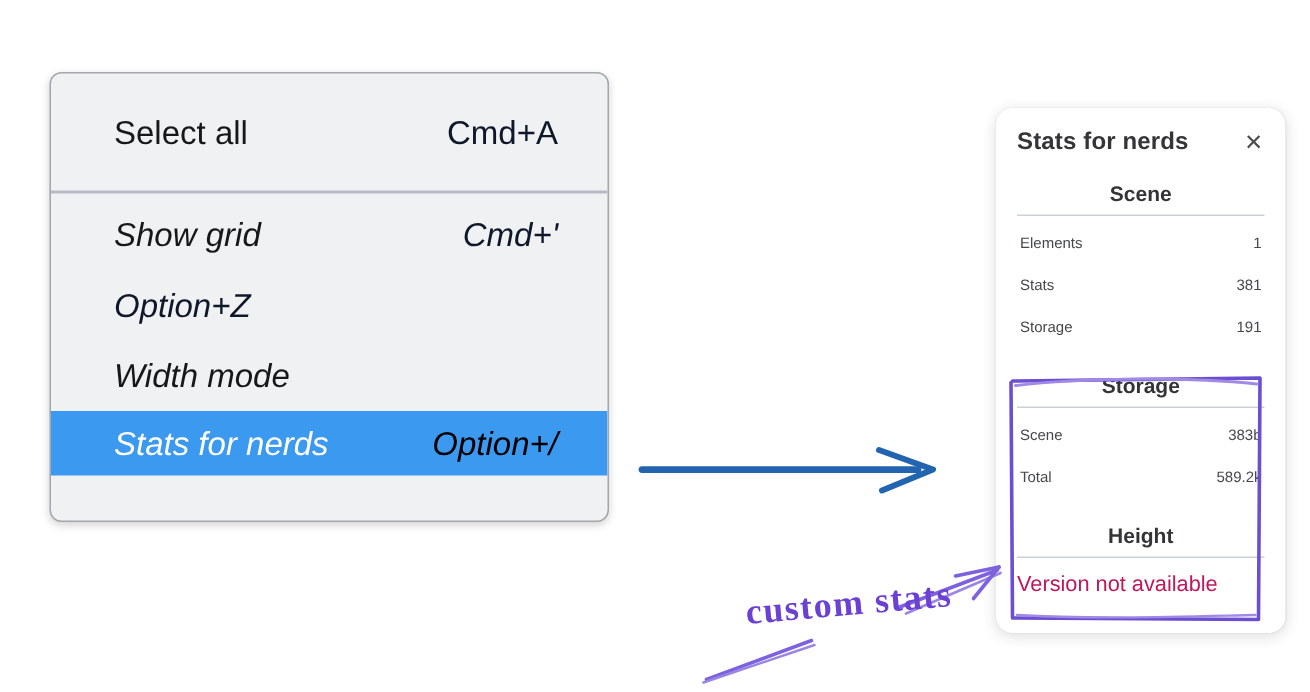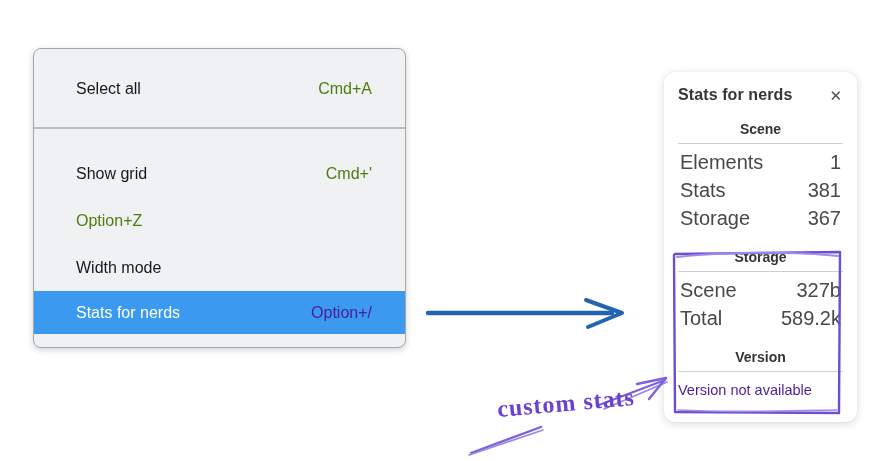--- a/index.html
+++ b/index.html
@@ -8,49 +8,49 @@
 
   
   .menu {
     position: absolute; left: 33px; top: 48px; width: 373px; height: 300px;
     background: #eff1f3; border: 1px solid #a2a8ae; border-radius: 8px;
     box-shadow: 0 2px 6px rgba(0,0,0,0.18);
     display: flex; flex-direction: column; overflow: hidden;
   }
   .menu-section-top { padding-top: 16px; }
   .menu-sep { height: 2px; background: #b5bcc3; margin-top: 15px; flex: none; }
-  .menu-section-bottom { padding-top: 21px; padding-bottom: 16px; }
+  .menu-section-bottom { padding-top: 4px; padding-bottom: 16px; font-style: italic; }
   .menu-row {
     height: 47px; display: flex; align-items: center; justify-content: space-between;
-    padding: 0 33px 0 42px; font-size: 16px; color: #17181a; cursor: default;
+    padding: 0 33px 0 42px; font-size: 22px; color: #17181a; cursor: default;
   }
-  .menu-row .mi-shortcut { color: #4d7c0f; }
+  .menu-row .mi-shortcut { color: #0f172a; }
   .menu-row.selected {
     background: #3b99f0; color: #ffffff; height: 43px;
   }
-  .menu-row.selected .mi-shortcut { color: #4c1d95; margin-left: 20px; }
+  .menu-row.selected .mi-shortcut { color: #000000; margin-left: 20px; }
 
   
   .panel {
     position: absolute; left: 664px; top: 72px; width: 193px; height: 350px;
     background: #ffffff; border-radius: 11px;
     box-shadow: 0 2px 10px rgba(0,0,0,0.14), 0 0 1px rgba(0,0,0,0.12);
     padding: 12px 12px 10px 12px; color: #45484c;
   }
   .panel-head { display: flex; align-items: center; justify-content: space-between; padding: 2px 0 0 2px; }
   .panel-title { font-weight: bold; font-size: 16px; color: #343538; letter-spacing: 0.1px; }
   .panel-close { font-size: 15px; color: #4c4e52; cursor: pointer; padding: 0 3px; line-height: 1; }
   .sec-head { text-align: center; font-weight: bold; font-size: 14px; color: #333438; margin-top: 17px; }
   .sec-head.tight { }
   .sec-hr { height: 1px; background: #ccd1d6; margin: 6px 2px 4px 2px; }
   .stat-row {
     display: flex; justify-content: space-between; align-items: center;
-    height: 28px; font-size: 20px; color: #45484c; padding: 0 4px;
+    height: 28px; font-size: 10px; color: #45484c; padding: 0 4px;
   }
-  .note-row { font-size: 14.5px; color: #4c1d95; height: 28px; display: flex; align-items: center; padding: 0 2px; }
+  .note-row { font-size: 14.5px; color: #be185d; height: 28px; display: flex; align-items: center; padding: 0 2px; }
 
   
   .overlay {
     position: absolute; left: 0; top: 0; width: 873px; height: 461px;
     pointer-events: none; z-index: 10;
   }
   .custom-stats-label {
     position: absolute; left: 497px; top: 390px; z-index: 11;
     font-family: cursive; font-size: 24px; font-weight: bold;
     color: #6b41d4; transform: rotate(-5deg); letter-spacing: 1px;
@@ -98,39 +98,39 @@
     <div class="stat-row">
       <span>Elements</span>
       <span>1</span>
     </div>
     <div class="stat-row">
       <span>Stats</span>
       <span>381</span>
     </div>
     <div class="stat-row">
       <span>Storage</span>
-      <span>367</span>
+      <span>191</span>
     </div>
   </div>
 
   <div class="section">
     <div class="sec-head tight">Storage</div>
     <div class="sec-hr"></div>
     <div class="stat-row">
       <span>Scene</span>
-      <span>327b</span>
+      <span>383b</span>
     </div>
     <div class="stat-row">
       <span>Total</span>
       <span>589.2k</span>
     </div>
   </div>
 
   <div class="section">
-    <div class="sec-head tight">Version</div>
+    <div class="sec-head tight">Height</div>
     <div class="sec-hr"></div>
     <div class="note-row">Version not available</div>
   </div>
 </div>
 
 <div class="custom-stats-label">custom stats</div>
 
 <svg class="overlay" viewBox="0 0 873 461" xmlns="http://www.w3.org/2000/svg">
 
   <g stroke="#2264b0" fill="none" stroke-linecap="round" stroke-linejoin="round">

